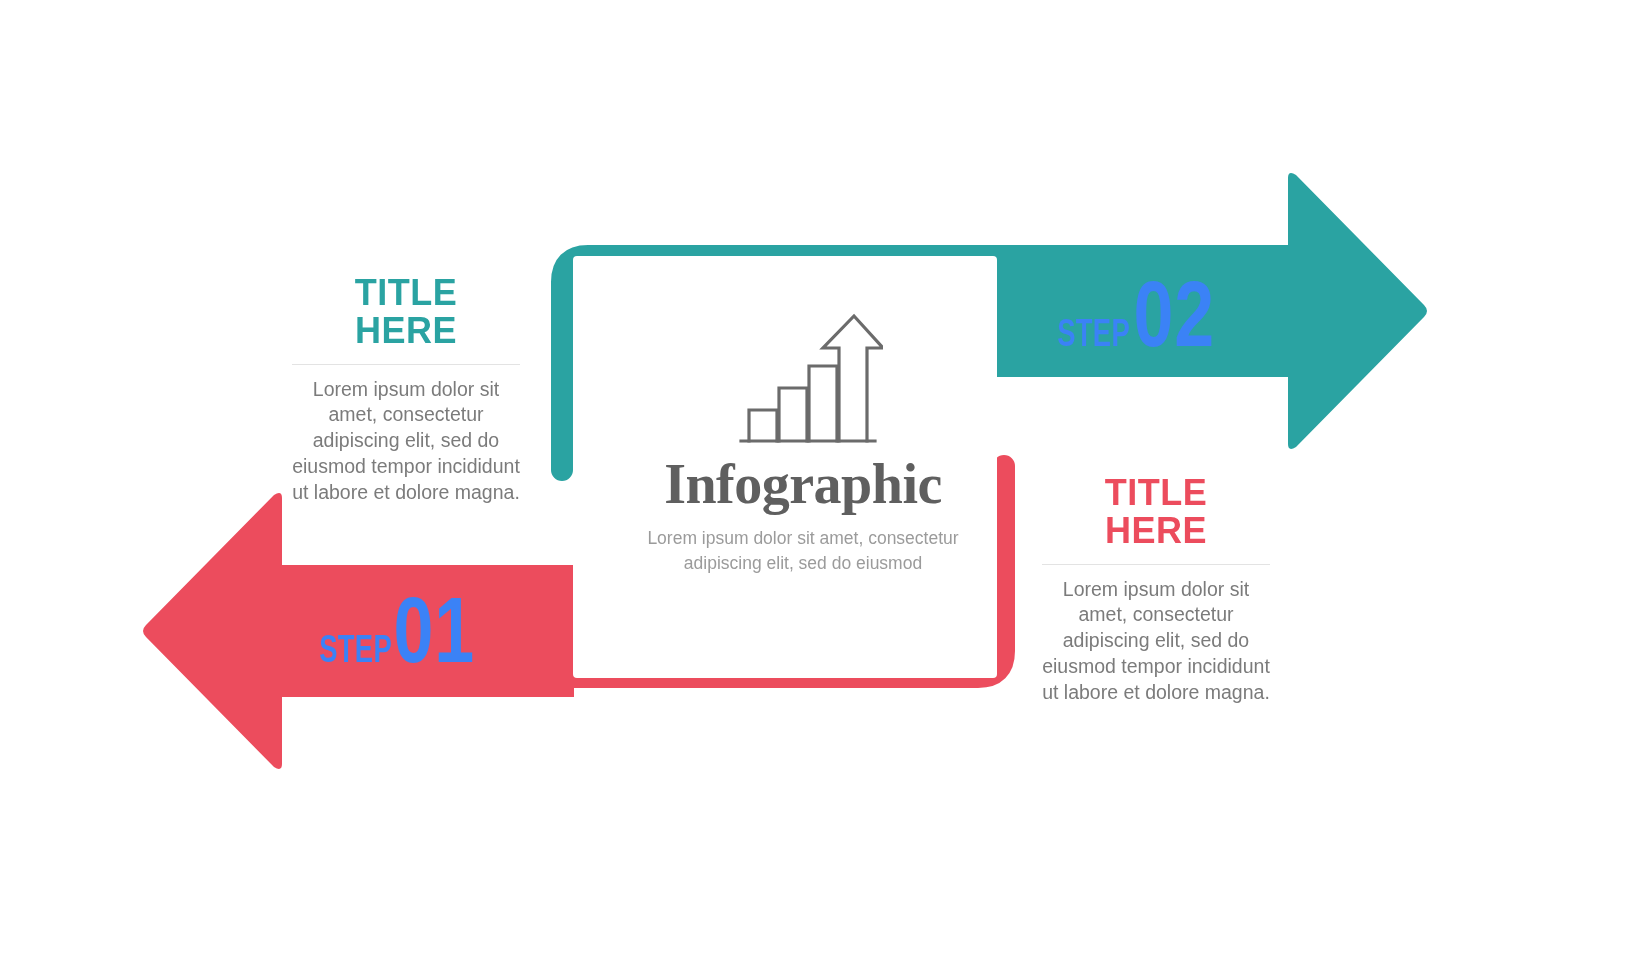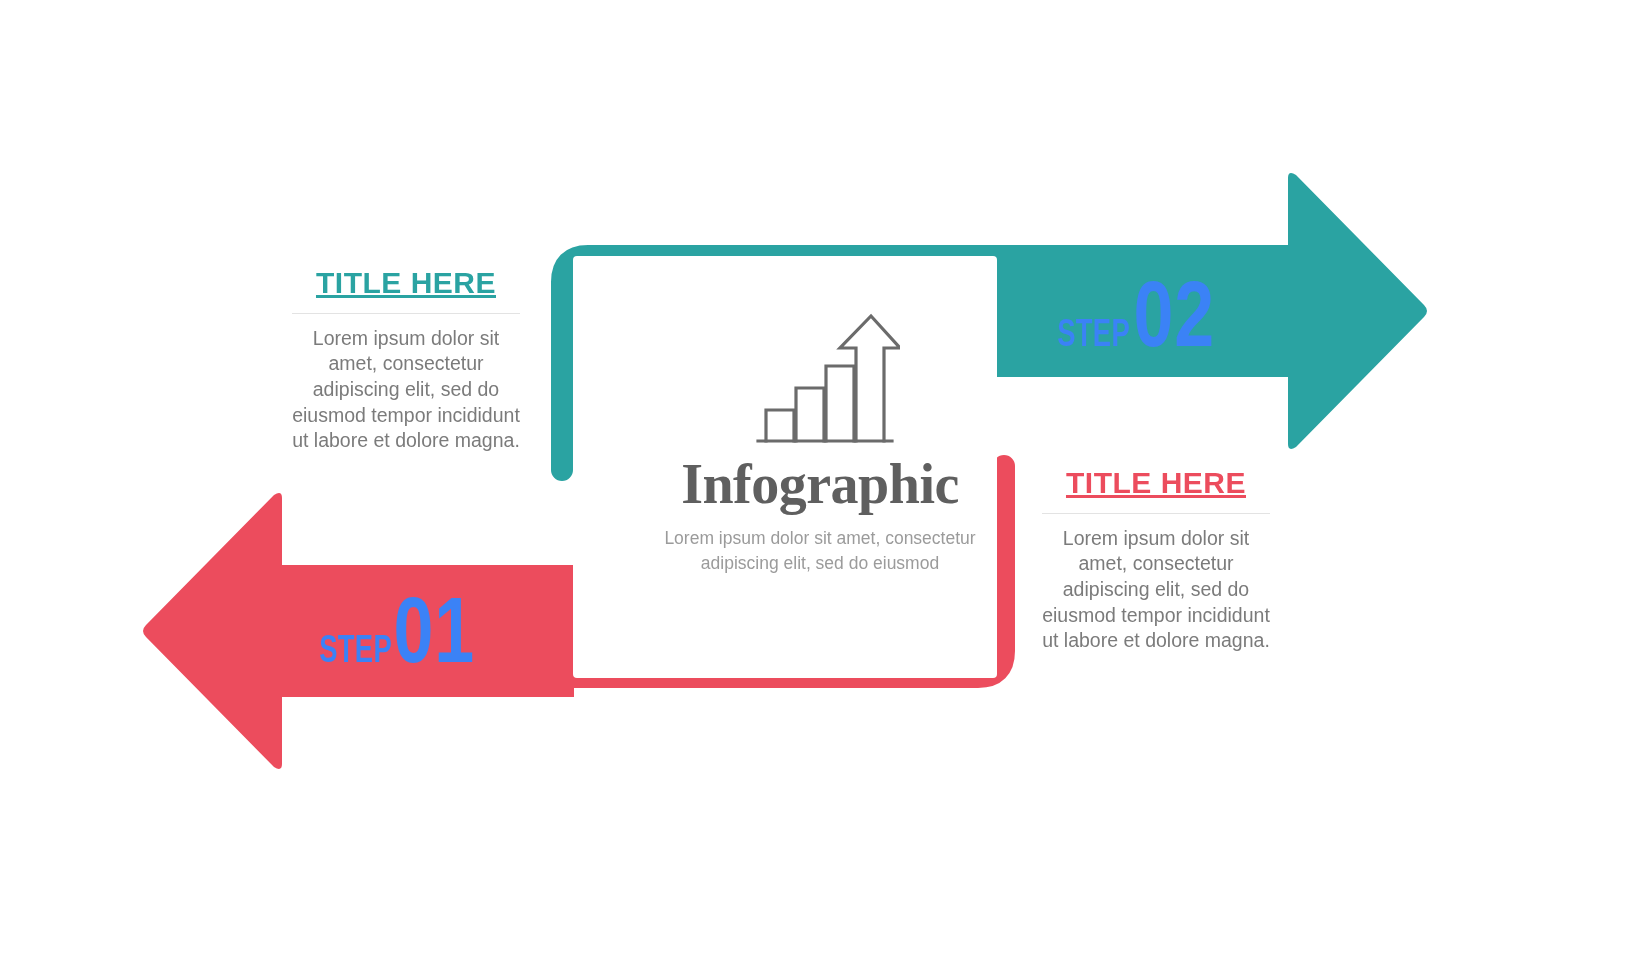--- a/index.html
+++ b/index.html
@@ -29,25 +29,24 @@
 
   
   .side-block {
     position: absolute;
     width: 228px;
     text-align: center;
   }
   .side-title {
     font-family: "Liberation Sans", sans-serif;
     font-weight: bold;
-    font-size: 30px;
+    font-size: 36px;
     letter-spacing: 0.5px;
     line-height: 1.05;
-    margin: 5px;
-    text-decoration: underline;
+    margin: 12px;
   }
   .side-rule {
     height: 1px;
     background: #e3e3e3;
     margin: 14px 0 12px 0;
     width: 100%;
   }
   .side-body {
     font-family: "Liberation Sans", sans-serif;
     font-size: 19.5px;
@@ -58,21 +57,21 @@
 
   #block-left  { left: 292px; top: 262px; }
   #block-right { left: 1042px; top: 462px; }
 
   #title-left  { color: #2aa3a2; }
   #title-right { color: #ec4c5d; }
 
   
   #center-wrap {
     position: absolute;
-    left: 610px;
+    left: 593px;
     top: 255px;
     width: 420px;
     height: 424px;
     display: flex;
     flex-direction: column;
     align-items: center;
     justify-content: flex-start;
     pointer-events: none;
   }
   #chart-icon {

